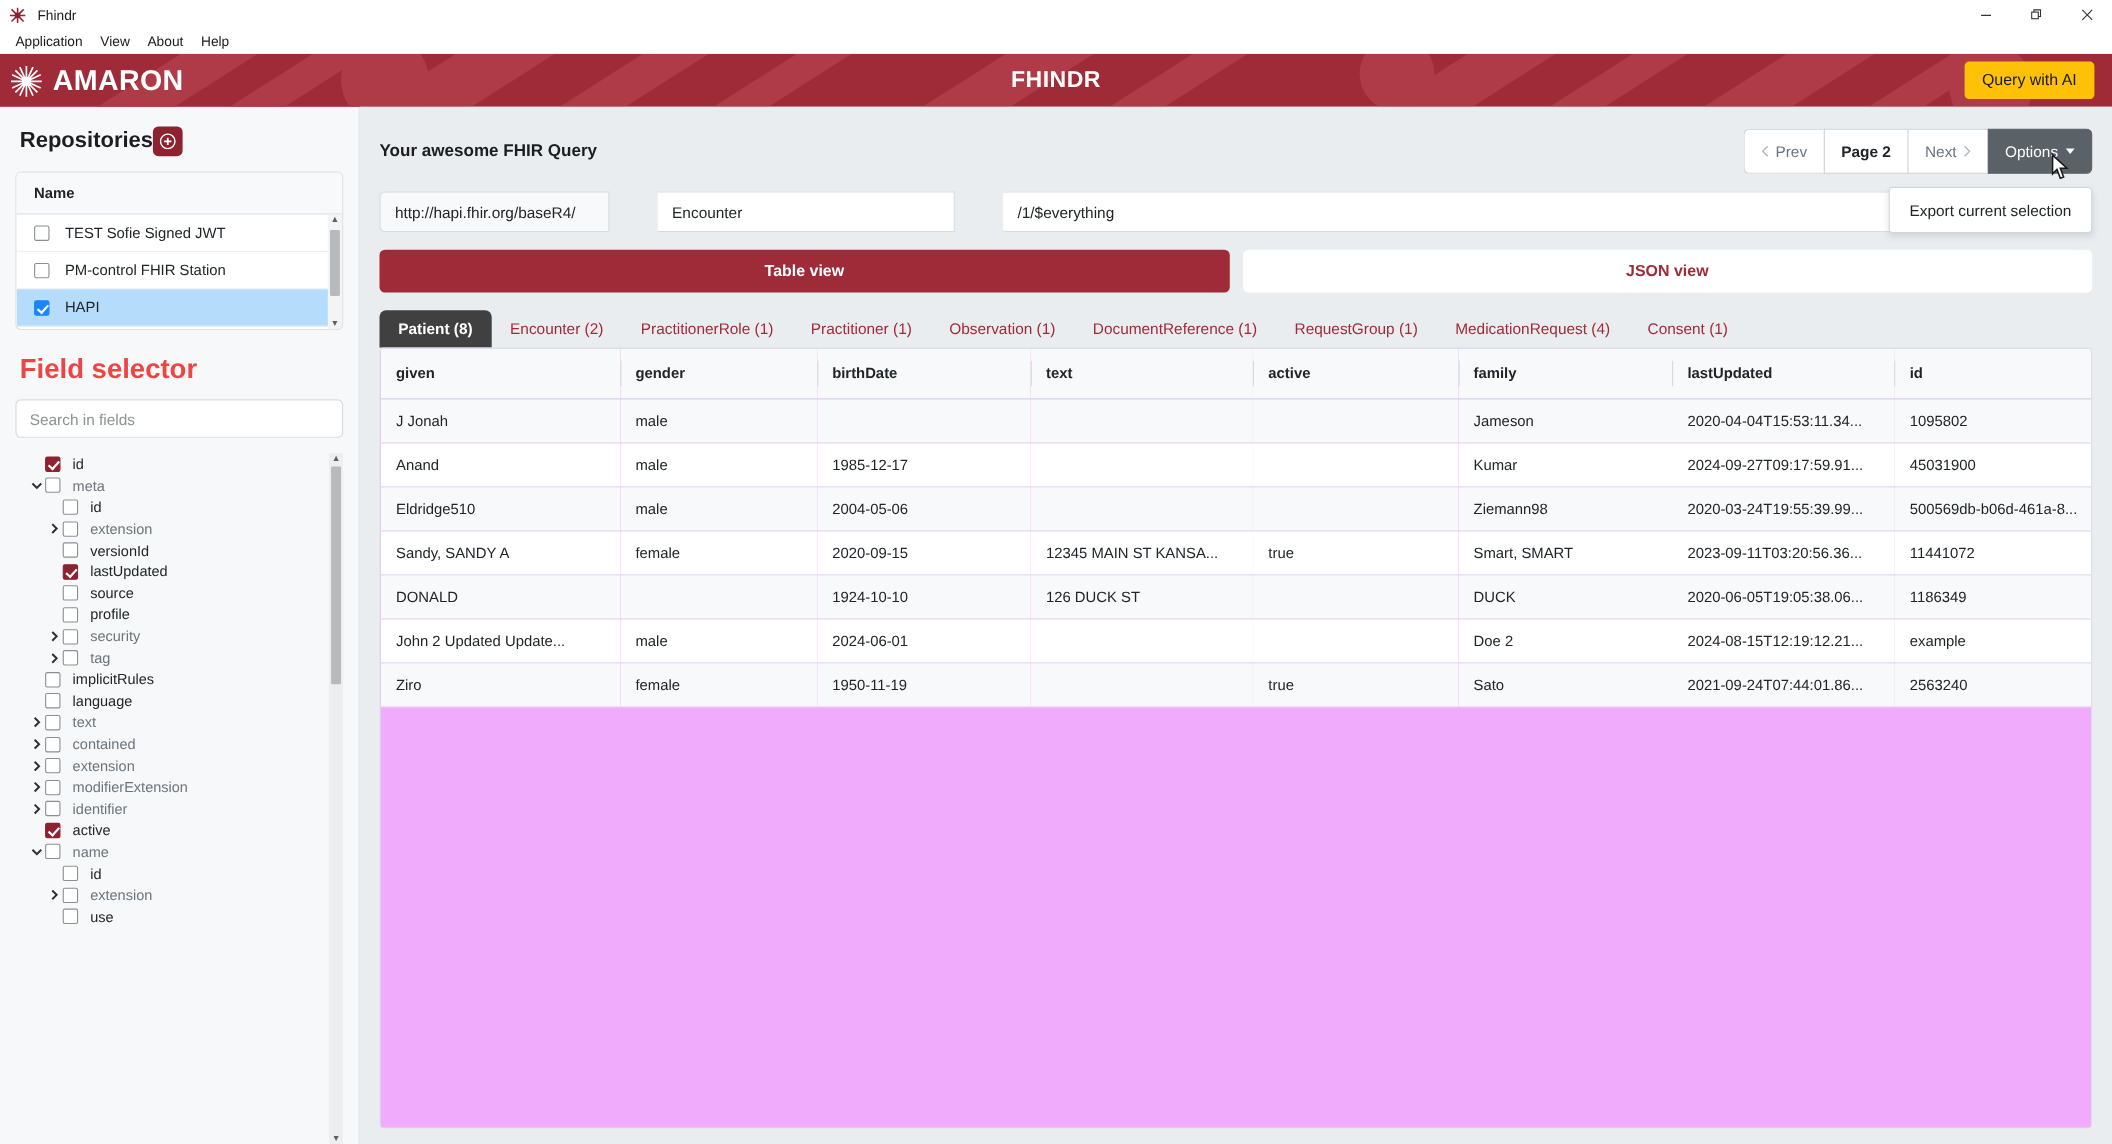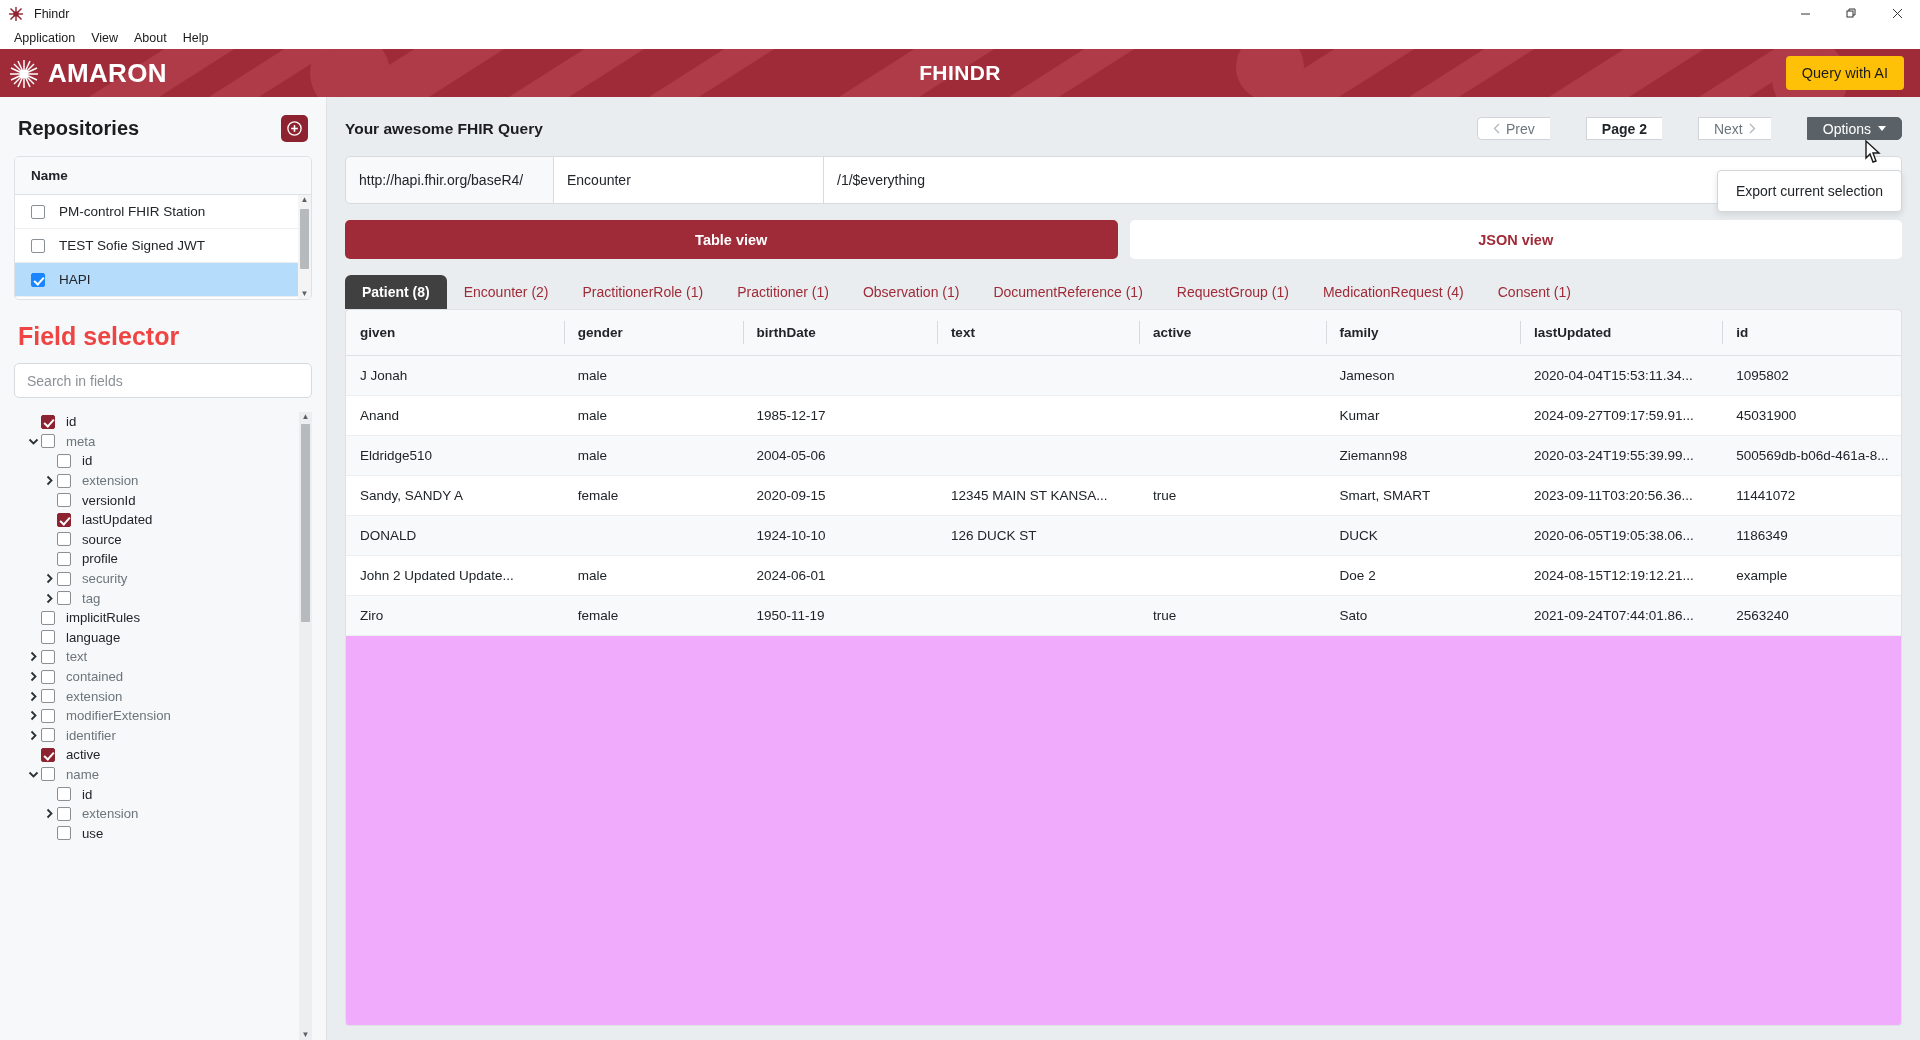--- a/index.html
+++ b/index.html
@@ -62,21 +62,21 @@
   
   .shell { display: flex; height: calc(1040px - 27px - 22px - 48px); }
 
   
   .sidebar {
     width: 327px; background: #f6f8f9; border-right: 1px solid #dfe3e6;
     display: flex; flex-direction: column; padding: 0 14px;
     flex: 0 0 327px;
   }
   .side-head {
-    display: flex; align-items: center; justify-content: space-between;
+    display: flex; align-items: center; 
     padding: 18px 4px 14px 4px;
   }
   .side-title { font-size: 20px; font-weight: 700; color: #1d1d1f; }
   .add-btn {
     width: 27px; height: 27px; background: #8d2230; border-radius: 5px;
     display: flex; align-items: center; justify-content: center; cursor: pointer;
     border: none;
   }
   .add-btn svg { display: block; }
 
@@ -147,45 +147,45 @@
     flex: 1; background: #e9edef; padding: 0 18px 0 18px;
     display: flex; flex-direction: column; min-width: 0; position: relative;
   }
   .main-top {
     display: flex; align-items: center; justify-content: space-between;
     padding: 20px 0 16px 0;
   }
   .query-title { font-size: 15.5px; font-weight: 700; color: #1d1d1f; }
   .pager { display: flex; align-items: center; }
   .pbtn {
-    height: 23px; display: flex; align-items: center; gap: 6px;
+    height: 41px; display: flex; align-items: center; gap: 6px;
     padding: 0 15px; font-size: 14px; background: #ffffff;
     border: 1px solid #ced4da; border-right: none; color: #6c757d;
-    cursor: pointer; font-family: "Liberation Sans", sans-serif; margin-left: 36px;
+    cursor: pointer; font-family: "Liberation Sans", sans-serif;
   }
   .pbtn:first-child { border-radius: 5px 0 0 5px; }
   .pbtn.page { color: #212529; font-weight: 700; }
   .pbtn.options {
     background: #5a6268; color: #ffffff; border-color: #5a6268;
     border-right: 1px solid #5a6268; border-radius: 0 5px 5px 0;
     display: flex; gap: 7px; align-items: center;
   }
   .caret-d { width: 0; height: 0; border-left: 4px solid transparent;
              border-right: 4px solid transparent; border-top: 5px solid #fff; }
 
   .dropdown {
     position: absolute; right: 18px; top: 73px; z-index: 30;
     background: #ffffff; border: 1px solid #d3d6d9; border-radius: 4px;
     min-width: 183px; padding: 7px 0; box-shadow: 0 3px 7px rgba(0,0,0,0.10); text-align: center;
   }
   .dd-item {
     padding: 5px 18px; font-size: 14px; color: #212529; white-space: nowrap; cursor: pointer;
   }
 
-  .urlbar { display: flex; height: 48px; margin-bottom: 16px; }
+  .urlbar { display: flex; height: 37px; margin-bottom: 16px; gap: 44px; }
   .url-seg {
     border: 1px solid #d7dbdf; background: #ffffff; display: flex; align-items: center;
     padding: 0 13px; font-size: 14px; color: #212529; min-width: 0;
   }
   .url-seg.base { background: #f8f9fa; border-radius: 5px 0 0 5px; flex: 0 0 209px; }
   .url-seg.type { flex: 0 0 270px; border-left: none; }
   .url-seg.rest { flex: 1; border-left: none; border-radius: 0 5px 5px 0; }
 
   .viewtabs { display: flex; gap: 12px; margin-bottom: 16px; }
   .viewtab {
@@ -328,25 +328,25 @@
           <line x1="4.2" y1="7.5" x2="10.8" y2="7.5" stroke="#ffffff" stroke-width="1.6"></line>
         </svg>
       </button>
     </div>
 
     <div class="repo-card">
       <div class="repo-head">Name</div>
       <div class="repo-list">
         <div class="repo-row">
           <span class="cbx"></span>
-          <span>PM-control FHIR Station</span>
+          <span>TEST Sofie Signed JWT</span>
         </div>
         <div class="repo-row">
           <span class="cbx"></span>
-          <span>TEST Sofie Signed JWT</span>
+          <span>PM-control FHIR Station</span>
         </div>
         <div class="repo-row selected">
           <span class="cbx blue"></span>
           <span>HAPI</span>
         </div>
         <div class="repo-row">
           
           
         </div>
         <div class="scroll-track">

